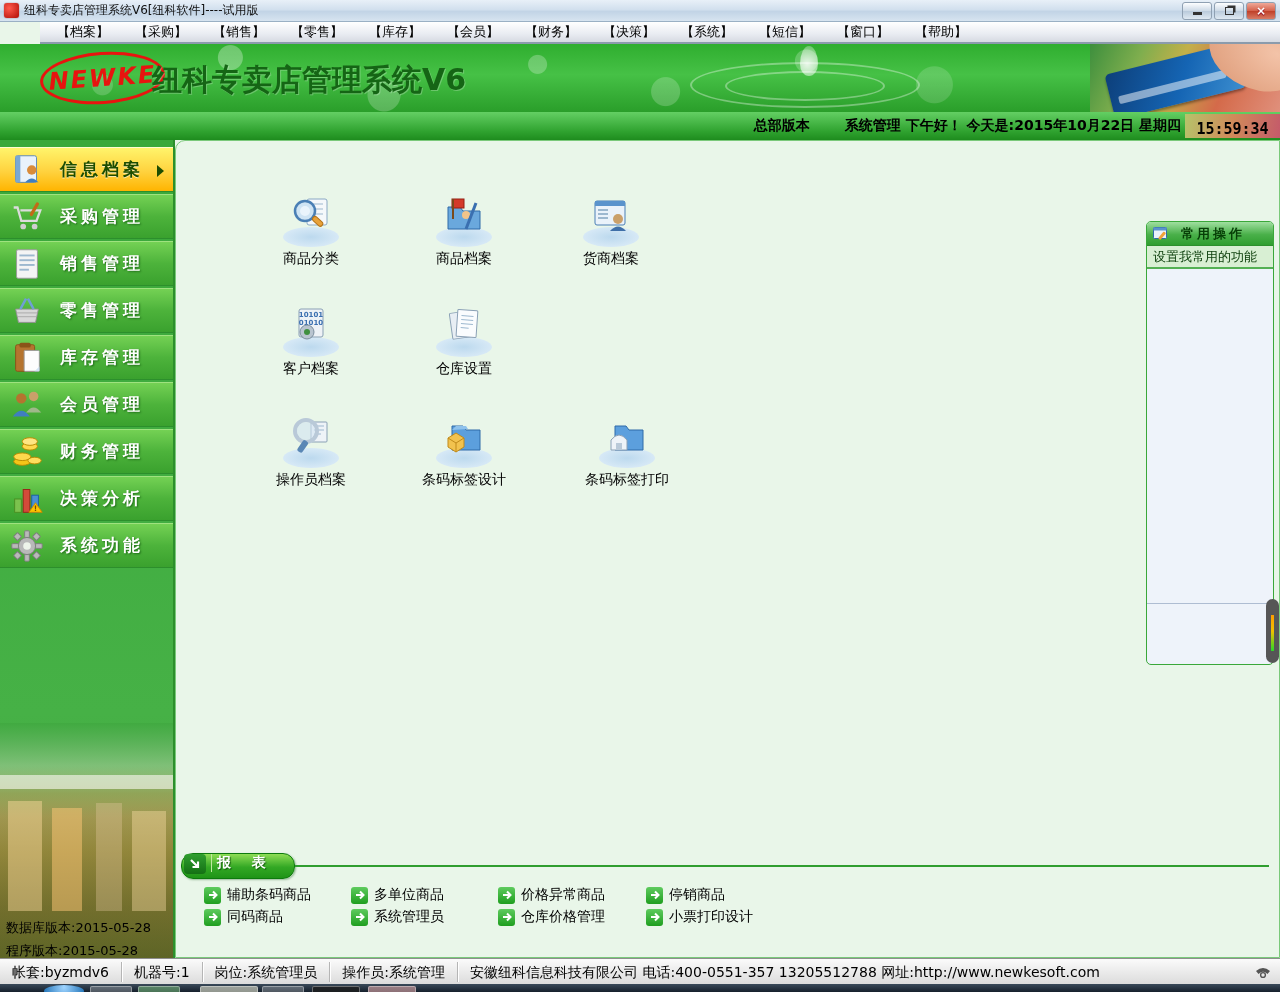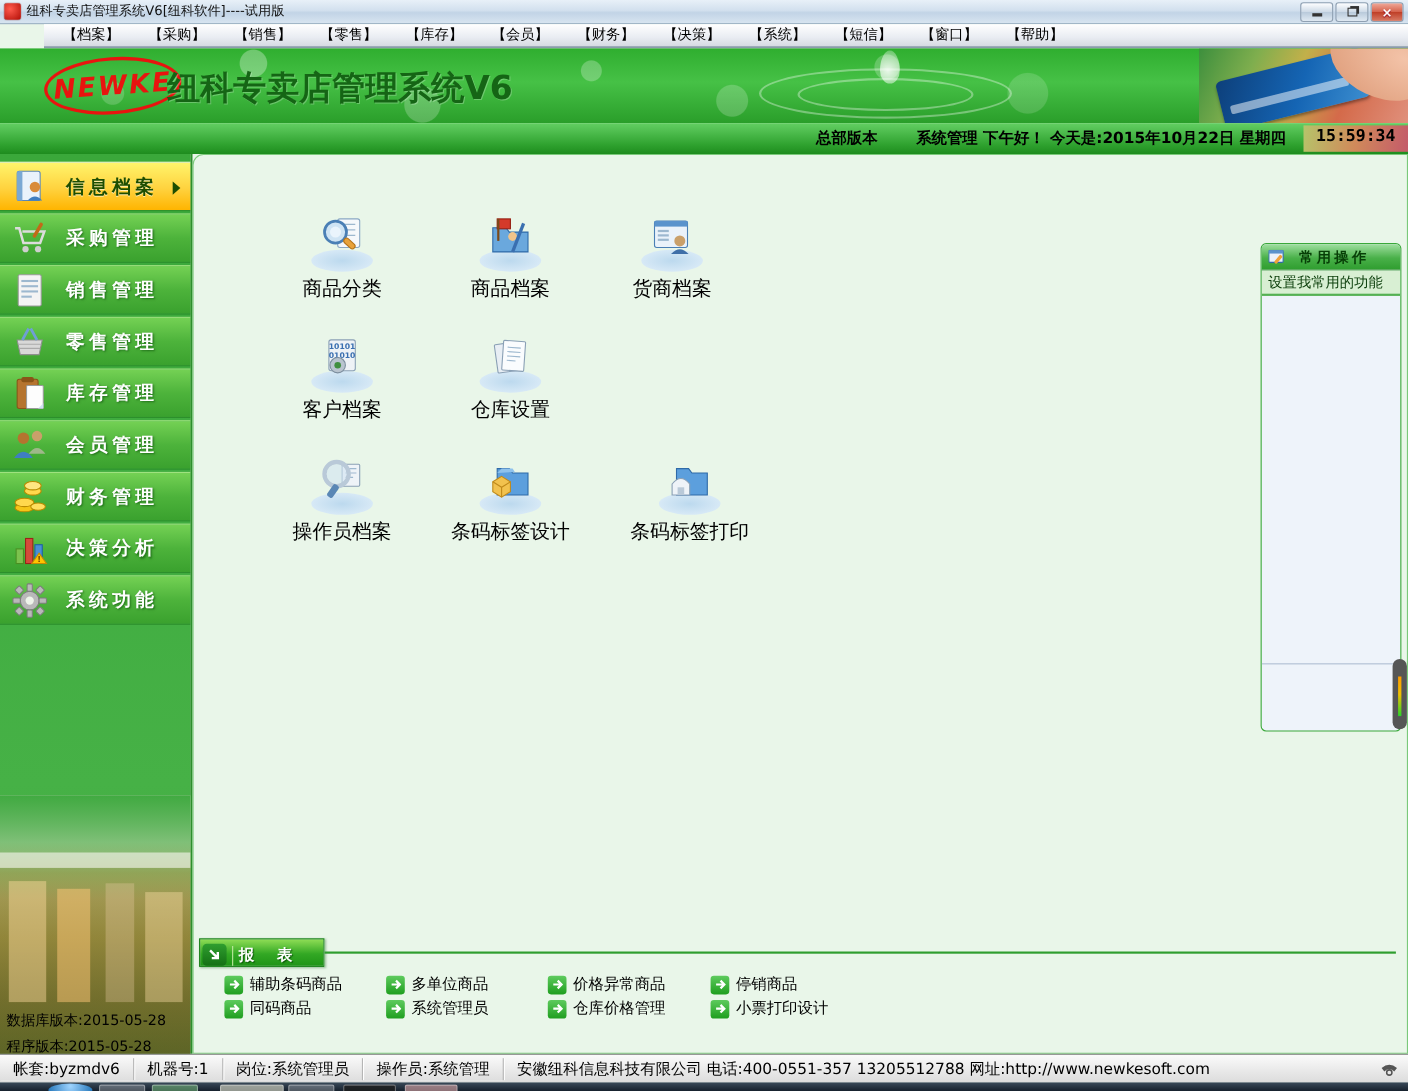--- a/index.html
+++ b/index.html
@@ -61,21 +61,21 @@
   .card-stripe { position:absolute; left:8px; top:24px; width:110px; height:8px; background:rgba(255,255,255,.5); border-radius:2px; }
   .hand { position:absolute; right:-22px; top:-18px; width:95px; height:62px;
     background:radial-gradient(ellipse at 70% 30%,#f3c3a8,#dd9a77); border-radius:50%; transform:rotate(25deg); }
 
   
   .infostrip { position:absolute; top:112px; left:0; width:1280px; height:28px;
     background:linear-gradient(180deg,#63cf63,#2fa22f 70%,#1e8c1e);
     display:flex; align-items:center; justify-content:flex-end; }
   .info-text { color:#000; font-size:14px; font-weight:bold; white-space:nowrap; }
   .info-text.spacer { margin-right:35px; }
-  .clock-box { width:95px; height:24px; margin-left:16px; display:flex; align-items:flex-start; justify-content:center;
+  .clock-box { width:95px; height:24px; margin-left:4px; display:flex; align-items:flex-end; justify-content:center;
     background:linear-gradient(100deg,#b6c46a,#d08a5a 50%,#c45a6a); }
   .clock-text { font-family:"DejaVu Sans Mono","Liberation Mono",monospace; font-size:15px; font-weight:bold; color:#000; }
 
   
   .sidebar { position:absolute; top:140px; left:0; width:175px; height:818px;
     background:linear-gradient(180deg,#3aa83a,#46b146 70%,#3fa03f); border-right:2px solid #2c8f2c; }
   .nav-item { position:absolute; left:0; width:173px; height:45px; cursor:pointer;
     background:linear-gradient(180deg,#74d154 0%,#4db33b 50%,#3aa12e 100%);
     border-top:1px solid #9fe27f; border-bottom:1px solid #2c8f2c;
     display:flex; align-items:center; }
@@ -96,21 +96,21 @@
 
   
   .main { position:absolute; top:140px; left:175px; width:1105px; height:818px;
     background:#e9f6e9; border:1px solid #7ac97a; border-radius:10px 0 0 0; }
 
   .grid-item { position:absolute; width:120px; text-align:center; cursor:pointer; }
   .grid-icon-wrap { position:relative; width:60px; height:54px; margin:0 auto; }
   .icon-ellipse { position:absolute; left:2px; bottom:0; width:56px; height:20px; border-radius:50%;
     background:radial-gradient(ellipse at center,#bcd9ee 0%,#d7e9f6 70%,rgba(215,233,246,0) 100%); }
   .grid-icon-wrap svg { position:relative; display:block; margin:0 auto; }
-  .grid-label { margin-top:3px; font-size:18px; color:#000; white-space:nowrap; }
+  .grid-label { margin-top:3px; font-size:14px; color:#000; white-space:nowrap; }
 
   
   .quick-panel { position:absolute; left:970px; top:80px; width:128px; height:444px;
     border:1px solid #3aa83a; border-radius:5px; background:#eef3fa; overflow:hidden; }
   .qp-header { height:24px; background:linear-gradient(180deg,#9fdf9f 0%,#49b049 55%,#2f9e2f 100%);
     display:flex; align-items:center; border-bottom:1px solid #2c8f2c; }
   .qp-title { color:#073f07; font-weight:bold; font-size:13px; letter-spacing:3px; margin-left:12px; }
   .qp-item { height:23px; background:#d8efd3; border-bottom:2px solid #54b054; color:#0a3d0a;
     font-size:13px; display:flex; align-items:center; padding-left:6px; cursor:pointer; white-space:nowrap; }
   .qp-sep { position:absolute; left:0; right:0; bottom:60px; border-top:1px solid #aebdd2; }
@@ -119,21 +119,21 @@
   
   .scroll-pill { position:absolute; right:0px; top:458px; width:13px; height:64px; background:#565656;
     border-radius:7px; cursor:pointer; }
   .scroll-pill .bar { position:absolute; left:5px; top:16px; width:3px; height:36px;
     background:linear-gradient(180deg,#ff9d00 0%,#ffc400 40%,#4cd block 60%,#28d628 100%);
     background:linear-gradient(180deg,#ff9d00 0%,#f0c000 45%,#28d628 100%); }
 
   
   .report-tab { position:absolute; left:5px; top:712px; width:114px; height:26px; cursor:pointer;
     background:linear-gradient(180deg,#8edd55 0%,#33a824 55%,#1f9417 100%);
-    border:1px solid #0d7a0d; border-radius:0; display:flex; align-items:flex-end;
+    border:1px solid #0d7a0d; border-radius:12px; display:flex; align-items:flex-start;
     box-shadow:1px 1px 2px rgba(0,80,0,.35); }
   .report-arrow-box { width:22px; height:20px; margin-left:2px; background:linear-gradient(180deg,#2f9e2f,#147014);
     border-radius:4px; display:flex; align-items:center; justify-content:center; }
   .report-divider { width:1px; height:18px; background:#bfe9a0; margin:0 5px; }
   .report-title { color:#fff; font-weight:bold; font-size:14px; letter-spacing:8px; text-shadow:1px 1px 1px rgba(0,60,0,.7); }
   .report-line { position:absolute; left:119px; right:10px; top:724px; height:2px; background:#2f9e2f; }
   .report-link { position:absolute; display:flex; align-items:center; cursor:pointer; }
   .rl-icon { width:17px; height:17px; border-radius:3px; margin-right:6px; flex:0 0 auto;
     background:linear-gradient(180deg,#5ecb5e,#1f9e1f); display:flex; align-items:center; justify-content:center; }
   .rl-label { font-size:14px; color:#000; white-space:nowrap; }

